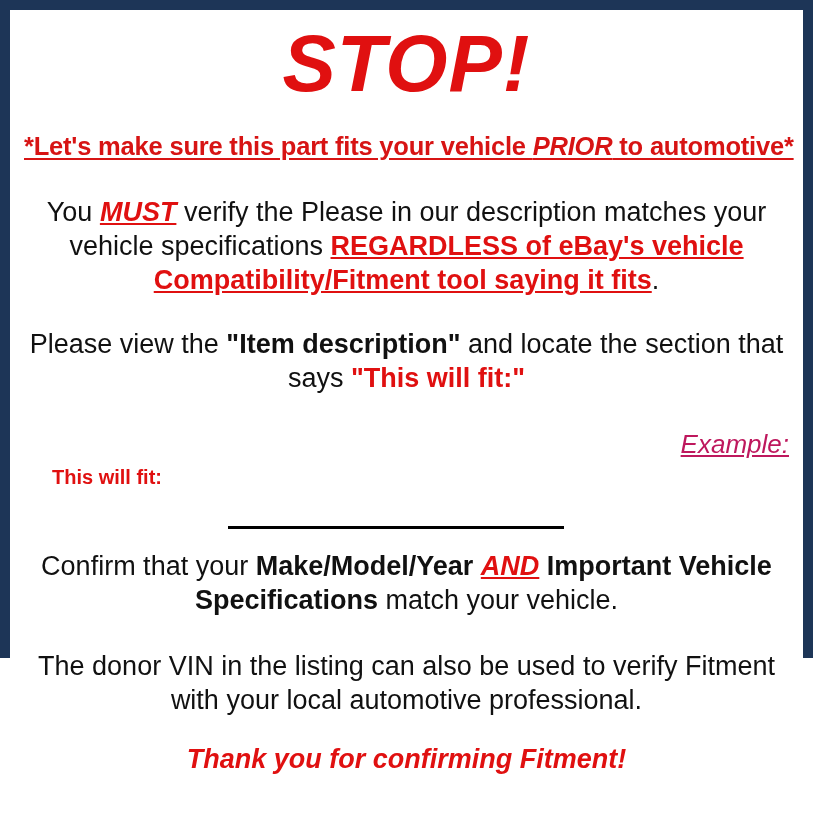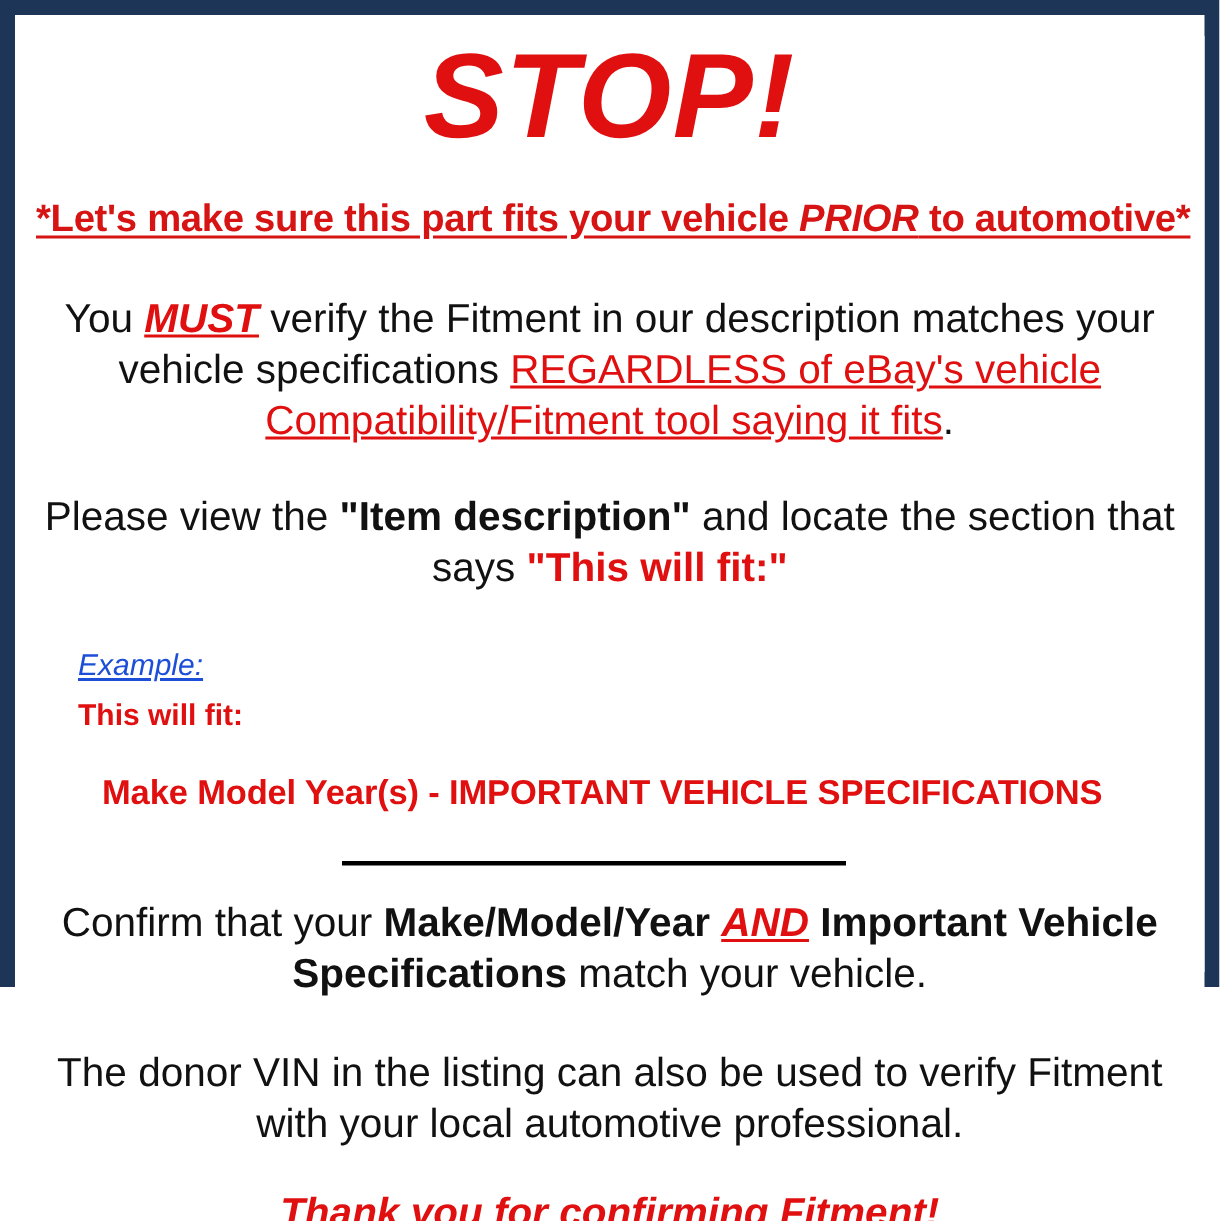--- a/index.html
+++ b/index.html
@@ -69,37 +69,38 @@
     text-align: center;
     font-weight: normal;
   }
   .para.p1 { margin-top: 34px; }
   .para.p2 { margin-top: 30px; }
 
   .b        { font-weight: bold; }
   .redb     { color: #e01010; font-weight: bold; }
   .redbiu   { color: #e01010; font-weight: bold; font-style: italic;
               text-decoration: underline; text-underline-offset: 2px; }
-  .redbu    { color: #e01010; font-weight: normal;
+  .redbu    { color: #e01010; font-weight: bold;
               text-decoration: underline; text-underline-offset: 2px; }
 
   
   .example-block {
     text-align: left;
     padding-left: 28px;
     margin-top: 34px;
   }
   .example-label {
-    color: #1d4ed8;
-    font-size: 20px;
+    color: #be185d;
+    font-size: 26px;
     font-style: italic;
     text-decoration: underline;
     text-underline-offset: 2px;
     line-height: 30px;
     margin: 0;
+    text-align: right;
   }
   .example-fit {
     color: #e01010;
     font-weight: bold;
     font-size: 20px;
     line-height: 32px;
     margin: 2px 0 0 0;
   }
   .example-spec {
     color: #e01010;
@@ -144,31 +145,30 @@
 <div id="notice-card">
   <div class="inner">
 
     <div class="stop-title">STOP!</div>
 
     <div class="banner-line">
       <span>*Let's make sure this part fits your vehicle </span><span class="ital">PRIOR</span><span> to automotive*</span>
     </div>
 
     <p class="para p1">
-      <span>You </span><span class="redbiu">MUST</span><span> verify the Fitment in our description matches your vehicle specifications </span><span class="redbu">REGARDLESS of eBay's vehicle Compatibility/Fitment tool saying it fits</span><span>.</span>
+      <span>You </span><span class="redbiu">MUST</span><span> verify the Please in our description matches your vehicle specifications </span><span class="redbu">REGARDLESS of eBay's vehicle Compatibility/Fitment tool saying it fits</span><span>.</span>
     </p>
 
     <p class="para p2">
       <span>Please view the </span><span class="b">"Item description"</span><span> and locate the section that says </span><span class="redb">"This will fit:"</span>
     </p>
 
     <div class="example-block">
       <div class="example-label">Example:</div>
       <div class="example-fit">This will fit:</div>
-      <div class="example-spec">Make Model Year(s) - IMPORTANT VEHICLE SPECIFICATIONS</div>
     </div>
 
     <div class="divider-wrap">
       <span class="divider"></span>
     </div>
 
     <p class="para p3">
       <span>Confirm that your </span><span class="b">Make/Model/Year</span><span>&nbsp;</span><span class="redbiu">AND</span><span>&nbsp;</span><span class="b">Important Vehicle Specifications</span><span> match your vehicle.</span>
     </p>
 

